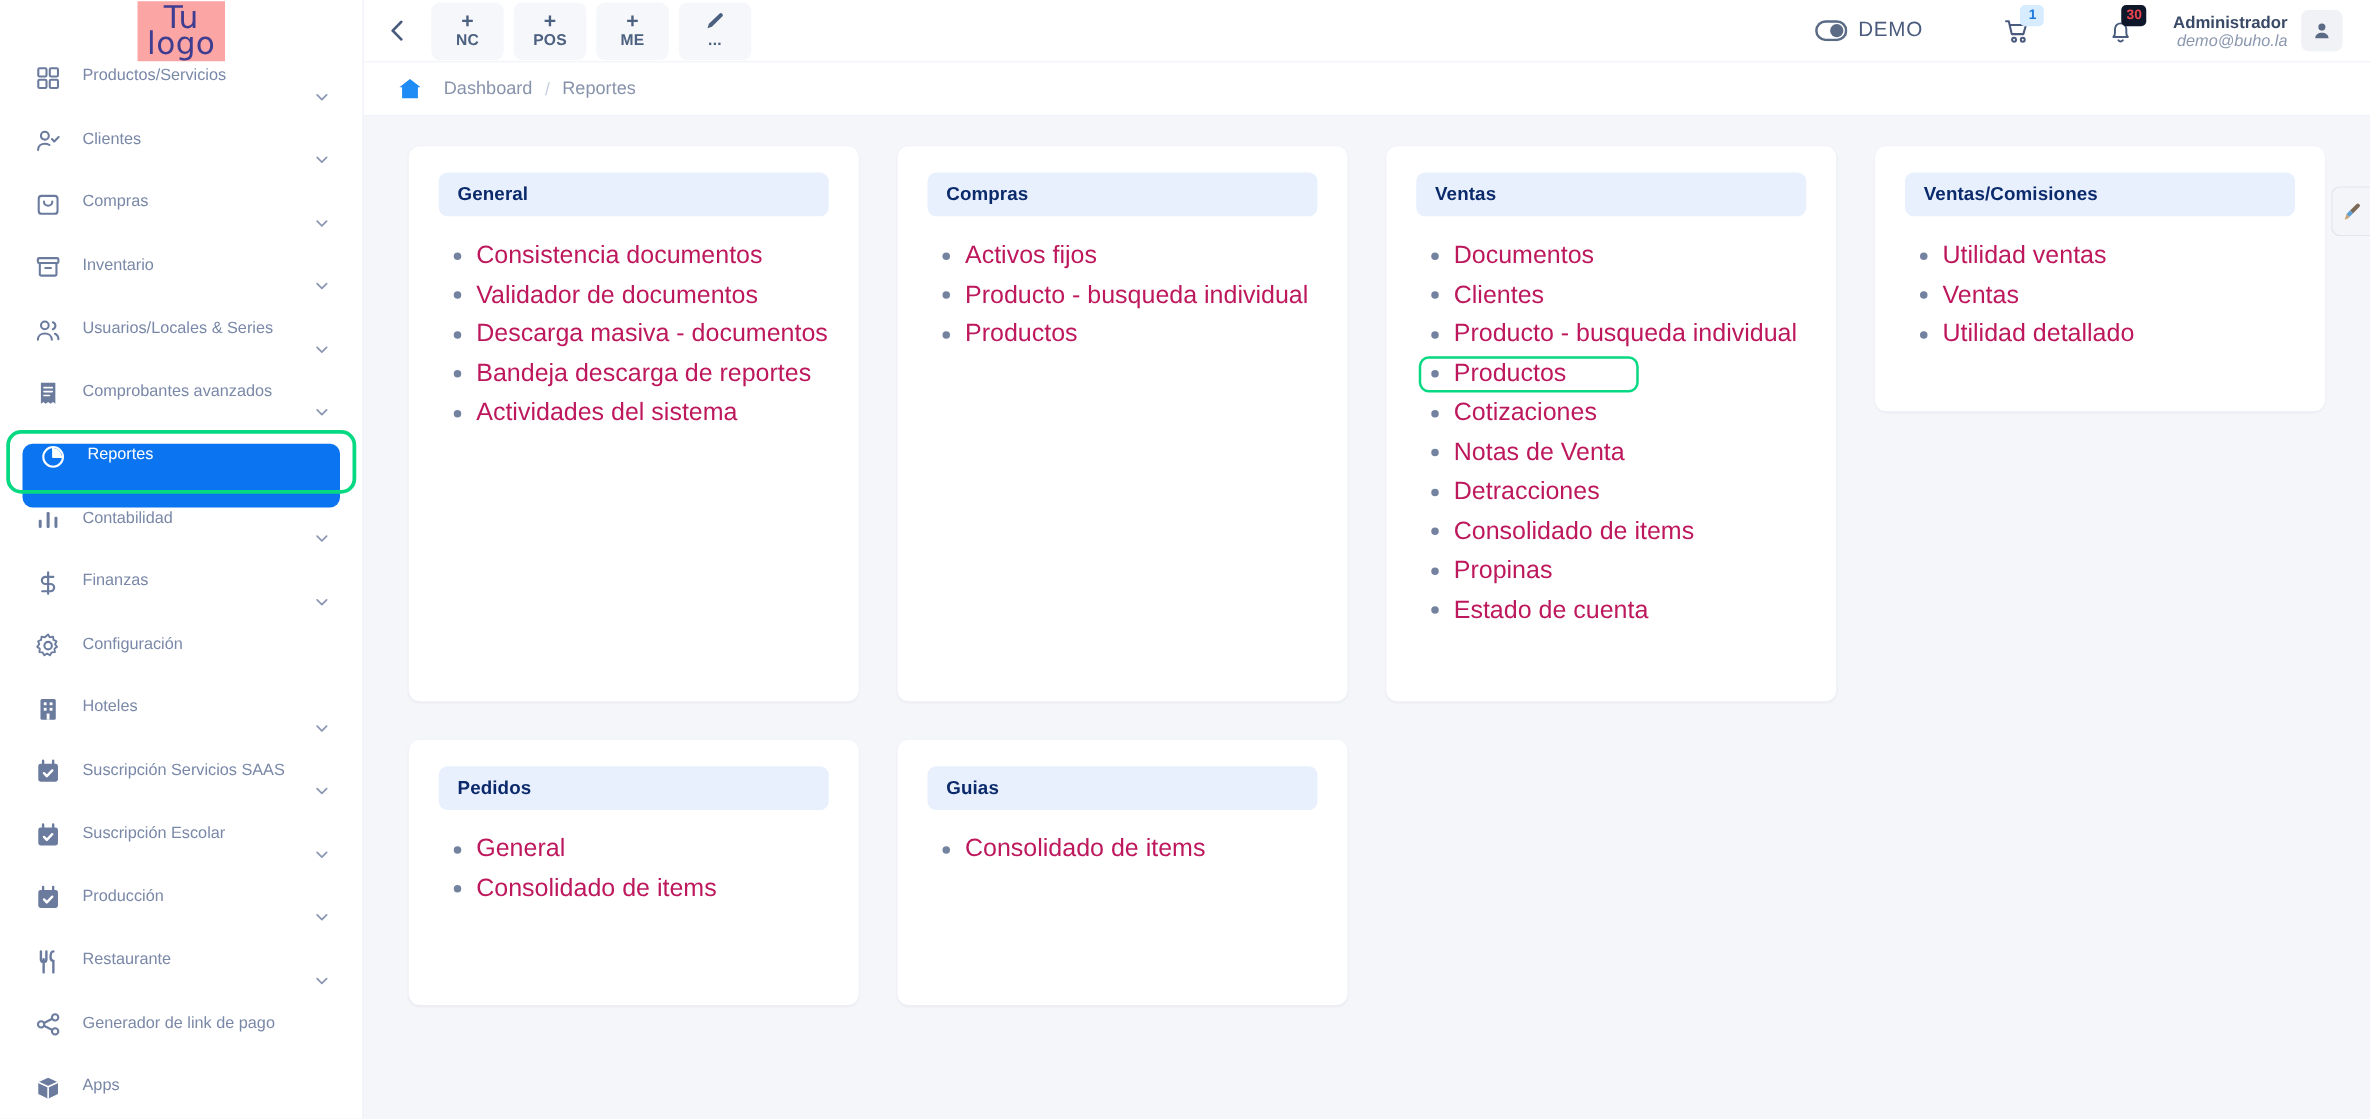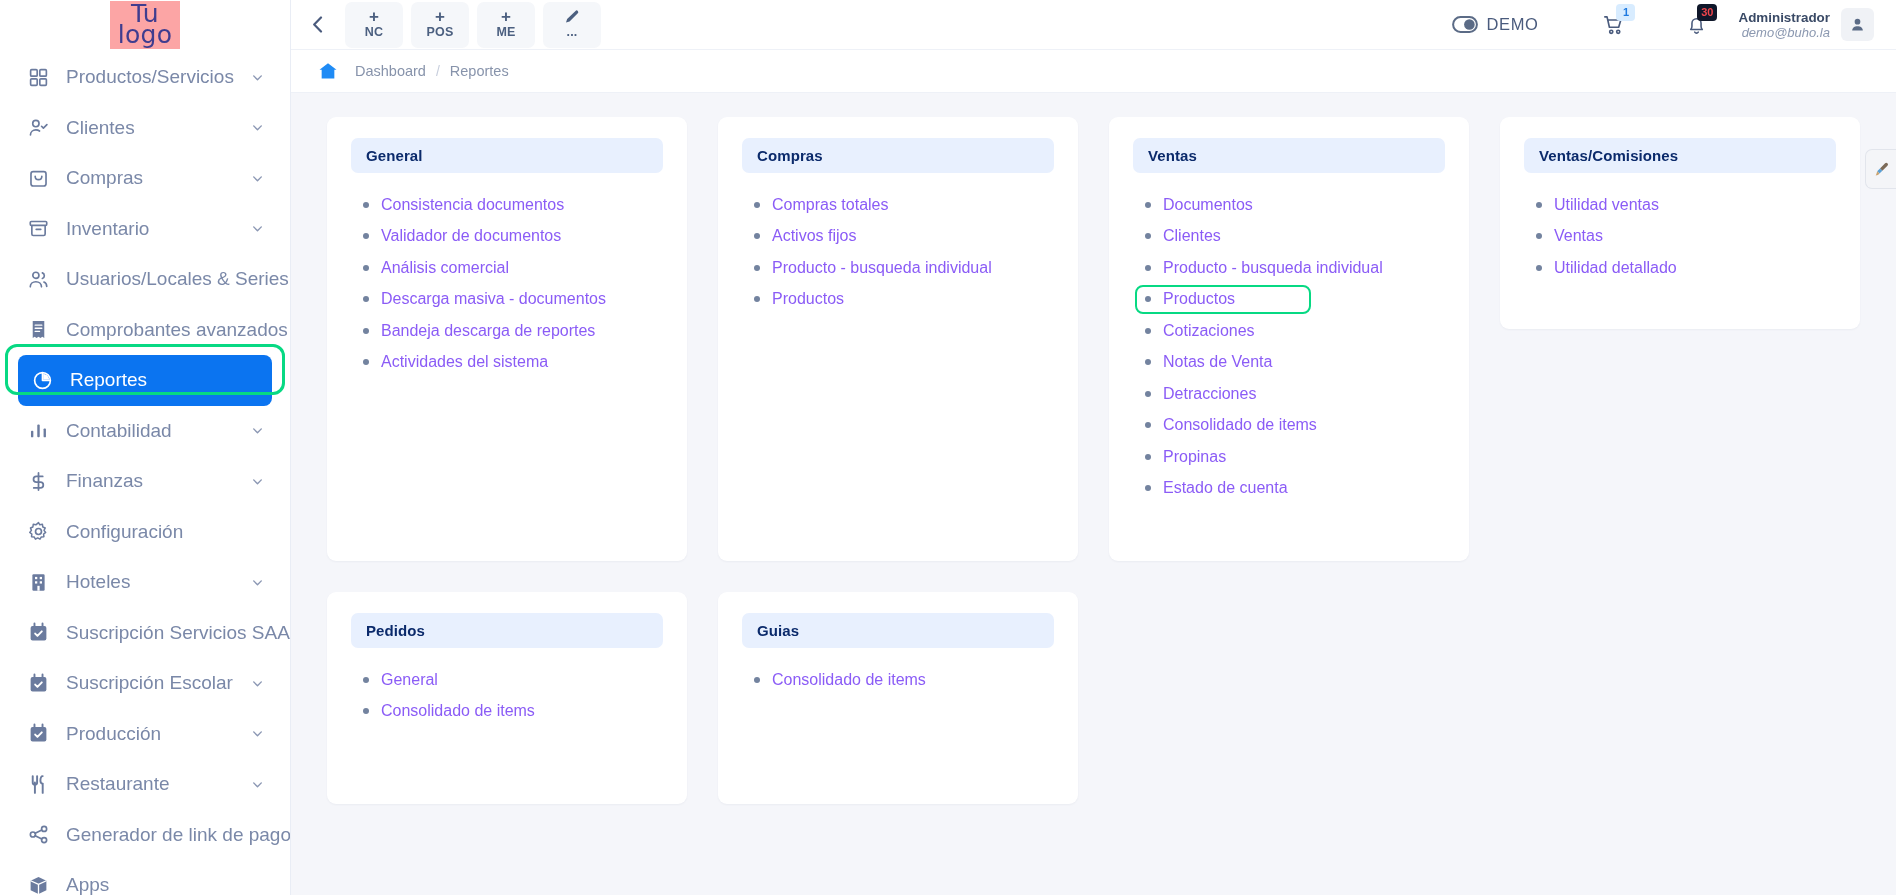--- a/index.html
+++ b/index.html
@@ -29,27 +29,27 @@
     color: #3f3d8f;
     font-size: 25px; line-height: 21px;
     text-align: center;
     padding: 2px 8px 4px 8px;
     font-family: "DejaVu Sans", sans-serif;
     font-weight: 400;
     letter-spacing: .3px;
   }
   .nav { padding: 2px 0 0 0; }
   .nav-item {
-    display: flex; align-items: center;
+    display: flex; 
     height: 50.5px;
     margin: 0 14px;
     padding: 0 12px 0 14px;
     border-radius: 8px;
     color: #7a88a8;
-    font-size: 19px;
+    font-size: 13px;
     cursor: pointer;
     position: relative;
   }
   .nav-item .ico {
     width: 26px; min-width: 26px; height: 20px;
     display: flex; align-items: center; justify-content: flex-start;
     margin-right: 12px;
     color: #6b7b9e;
   }
   .nav-item .label { flex: 1; white-space: nowrap; }
@@ -145,21 +145,21 @@
   .card-list li {
     display: flex; align-items: center;
     height: 31.5px;
     position: relative;
   }
   .card-list li .dot {
     width: 6px; height: 6px; border-radius: 50%;
     background: #73839f; margin-right: 12px; min-width:6px;
   }
   .card-list li .txt {
-    font-size: 16px; color: #8b5cf6; cursor: pointer; white-space: nowrap;
+    font-size: 20px; color: #be185d; cursor: pointer; white-space: nowrap;
   }
   .card-list li.highlighted .hl-box {
     position: absolute;
     left: -10px; top: 1px;
     width: 176px; height: 29px;
     border: 2.5px solid #07d983; border-radius: 8px;
     pointer-events: none;
   }
 
   
@@ -518,45 +518,37 @@
               <li class="">
                 <span class="dot"></span>
                 <span class="txt">Consistencia documentos</span>
               </li>
               <li class="">
                 <span class="dot"></span>
                 <span class="txt">Validador de documentos</span>
               </li>
               <li class="">
                 <span class="dot"></span>
-                <span class="txt">Análisis comercial</span>
-              </li>
-              <li class="">
-                <span class="dot"></span>
                 <span class="txt">Descarga masiva - documentos</span>
               </li>
               <li class="">
                 <span class="dot"></span>
                 <span class="txt">Bandeja descarga de reportes</span>
               </li>
               <li class="">
                 <span class="dot"></span>
                 <span class="txt">Actividades del sistema</span>
               </li>
             </ul>
           </section>
           <section class="card r1">
             <div class="card-head">
               <span class="card-title">Compras</span>
             </div>
             <ul class="card-list">
-              <li class="">
-                <span class="dot"></span>
-                <span class="txt">Compras totales</span>
-              </li>
               <li class="">
                 <span class="dot"></span>
                 <span class="txt">Activos fijos</span>
               </li>
               <li class="">
                 <span class="dot"></span>
                 <span class="txt">Producto - busqueda individual</span>
               </li>
               <li class="">
                 <span class="dot"></span>

